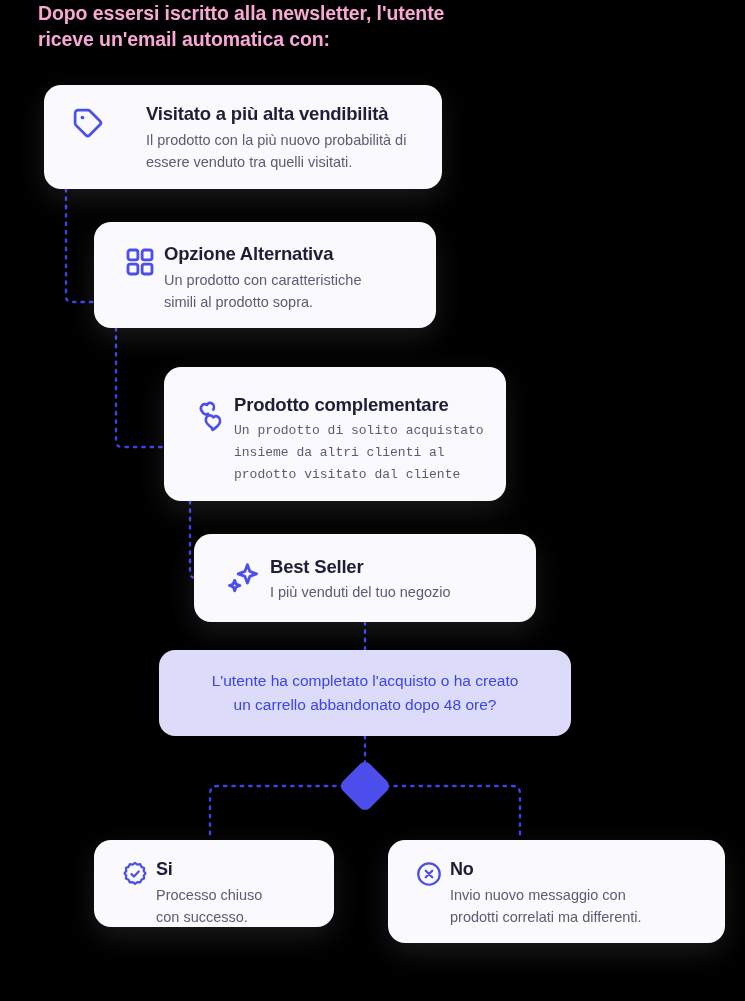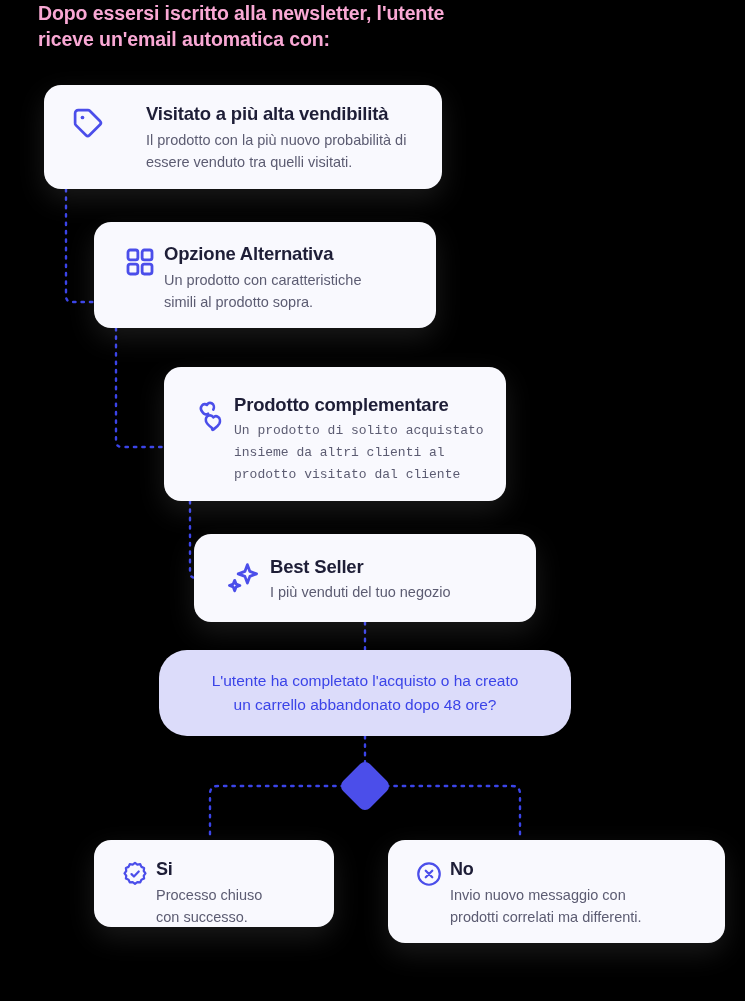--- a/index.html
+++ b/index.html
@@ -116,21 +116,21 @@
   }
   #card-bestseller .card-icon { width: 54px; }
   #card-bestseller .card-title { font-size: 18.5px; line-height: 24px; margin-bottom: 2px; }
   #card-bestseller .card-desc { font-size: 14.5px; line-height: 22px; }
 
   
   #decision-box {
     position: absolute;
     left: 159px; top: 650px; width: 412px; height: 86px;
     background: #DCDCFA;
-    border-radius: 28px;
+    border-radius: 16px;
     display: flex;
     align-items: center;
     justify-content: center;
     text-align: center;
     padding: 0 22px;
   }
   #decision-box .decision-text {
     color: #3B44E8;
     font-size: 15.5px;
     line-height: 24px;

